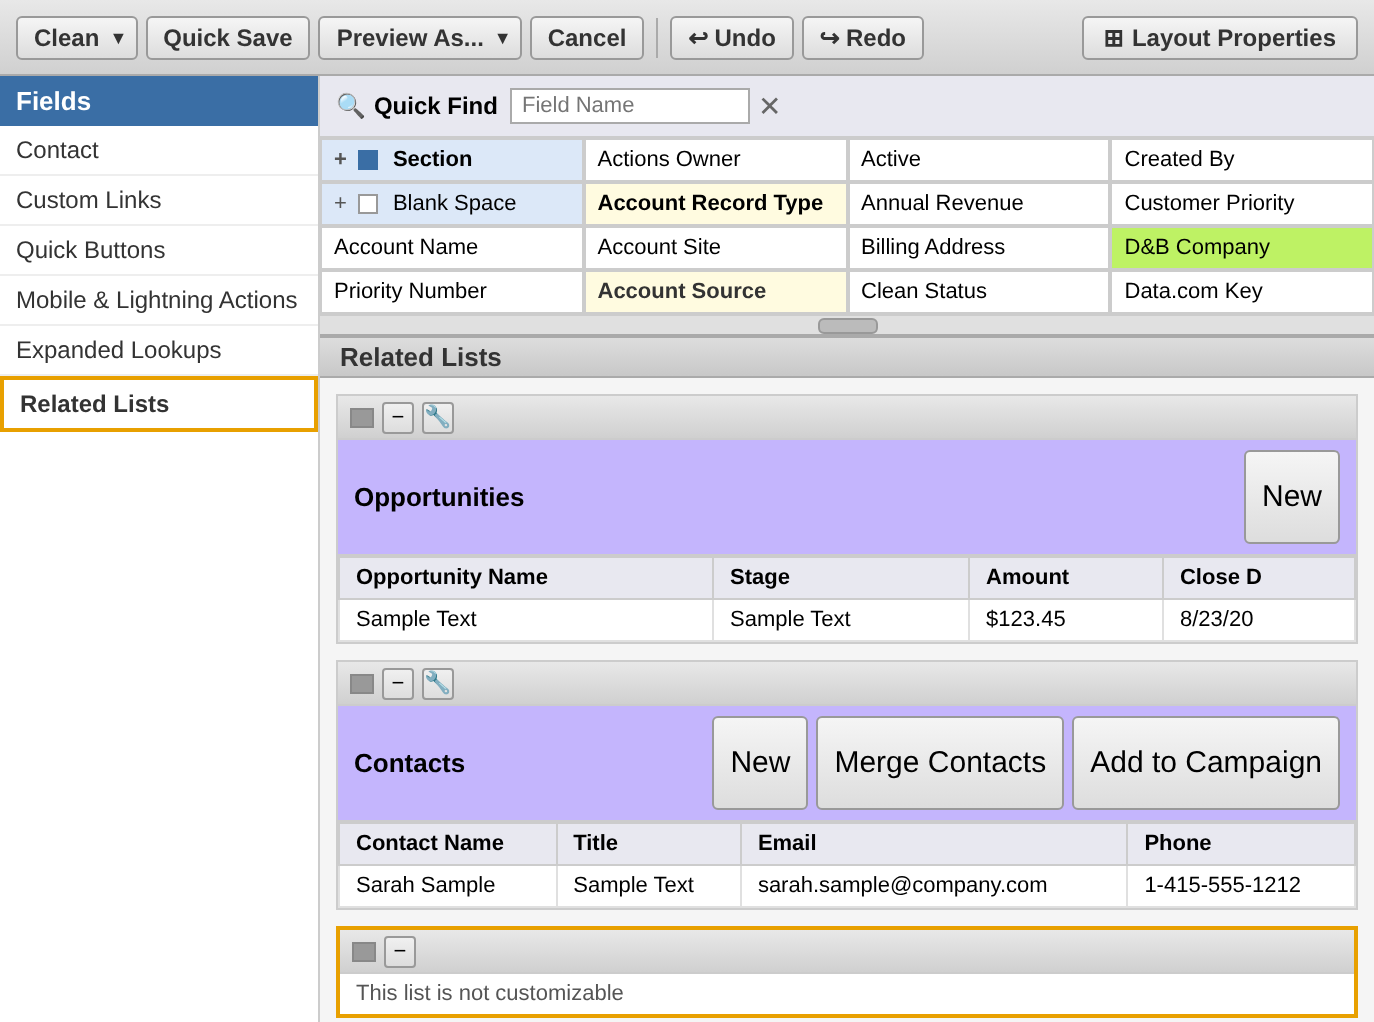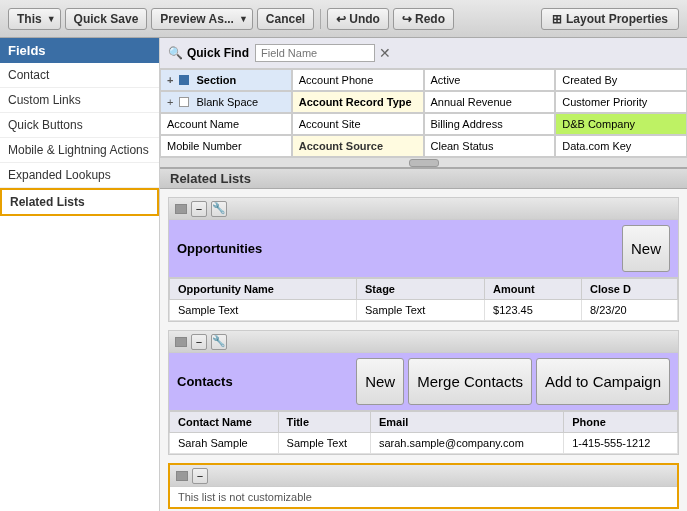--- a/index.html
+++ b/index.html
@@ -138,21 +138,21 @@
     }
     .rl-table tr:nth-child(even) td { background: #f8f8ff; }
 
     .account-history-note { font-size: 11px; color: #555; padding: 4px 8px; }
   </style>
 </head>
 <body>
 
 <div class="toolbar">
   <button class="toolbar-btn dropdown">
-    <span>This</span>
+    <span>Clean</span>
     <span class="arrow">▼</span>
   </button>
   <button class="toolbar-btn">
     <span>Quick Save</span>
   </button>
   <button class="toolbar-btn dropdown">
     <span>Preview As...</span>
     <span class="arrow">▼</span>
   </button>
   <button class="toolbar-btn">
@@ -197,39 +197,39 @@
     </div>
 
     <div class="field-palette">
       <div class="fields-grid">
 
         <div class="field-cell section-header">
           <span class="plus-icon">+</span>
           <span class="blue-square"></span>
           <span>Section</span>
         </div>
-        <div class="field-cell">Account Phone</div>
+        <div class="field-cell">Actions Owner</div>
         <div class="field-cell">Active</div>
         <div class="field-cell">Created By</div>
 
         <div class="field-cell blank-space">
           <span class="plus-icon">+</span>
           <span class="white-square"></span>
           <span>Blank Space</span>
         </div>
         <div class="field-cell highlight">Account Record Type</div>
         <div class="field-cell">Annual Revenue</div>
         <div class="field-cell">Customer Priority</div>
 
         <div class="field-cell">Account Name</div>
         <div class="field-cell">Account Site</div>
         <div class="field-cell">Billing Address</div>
         <div class="field-cell dnb">D&amp;B Company</div>
 
-        <div class="field-cell">Mobile Number</div>
+        <div class="field-cell">Priority Number</div>
         <div class="field-cell selected-text">Account Source</div>
         <div class="field-cell">Clean Status</div>
         <div class="field-cell">Data.com Key</div>
       </div>
 
       <div class="scrollbar-row">
         <div class="scrollbar-thumb"></div>
       </div>
     </div>
 

